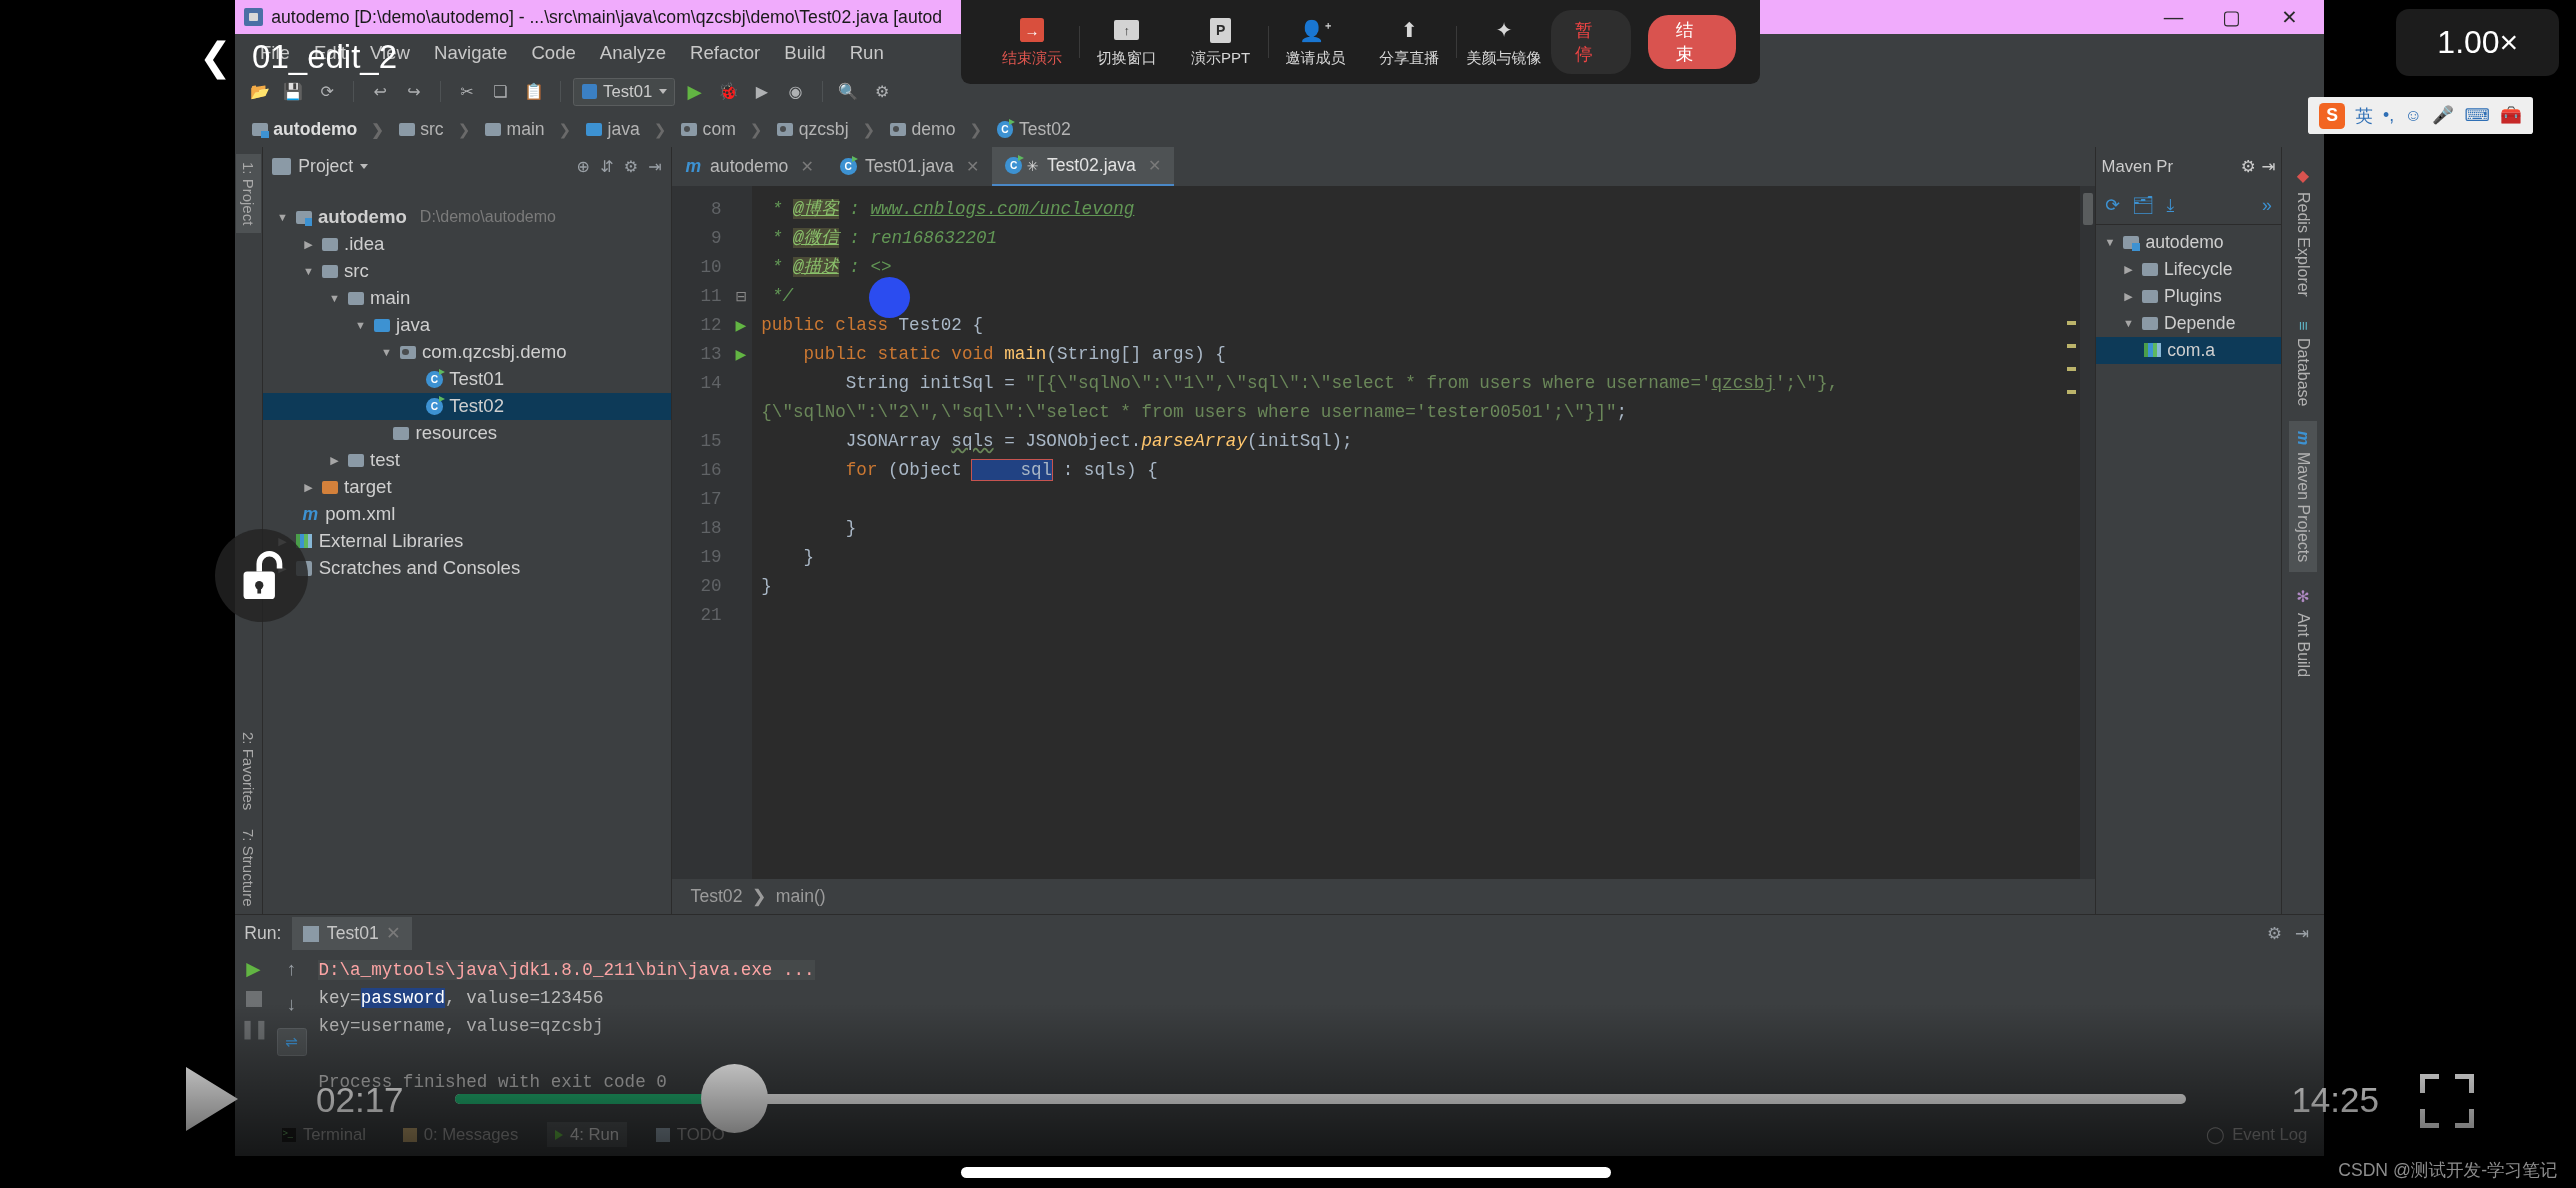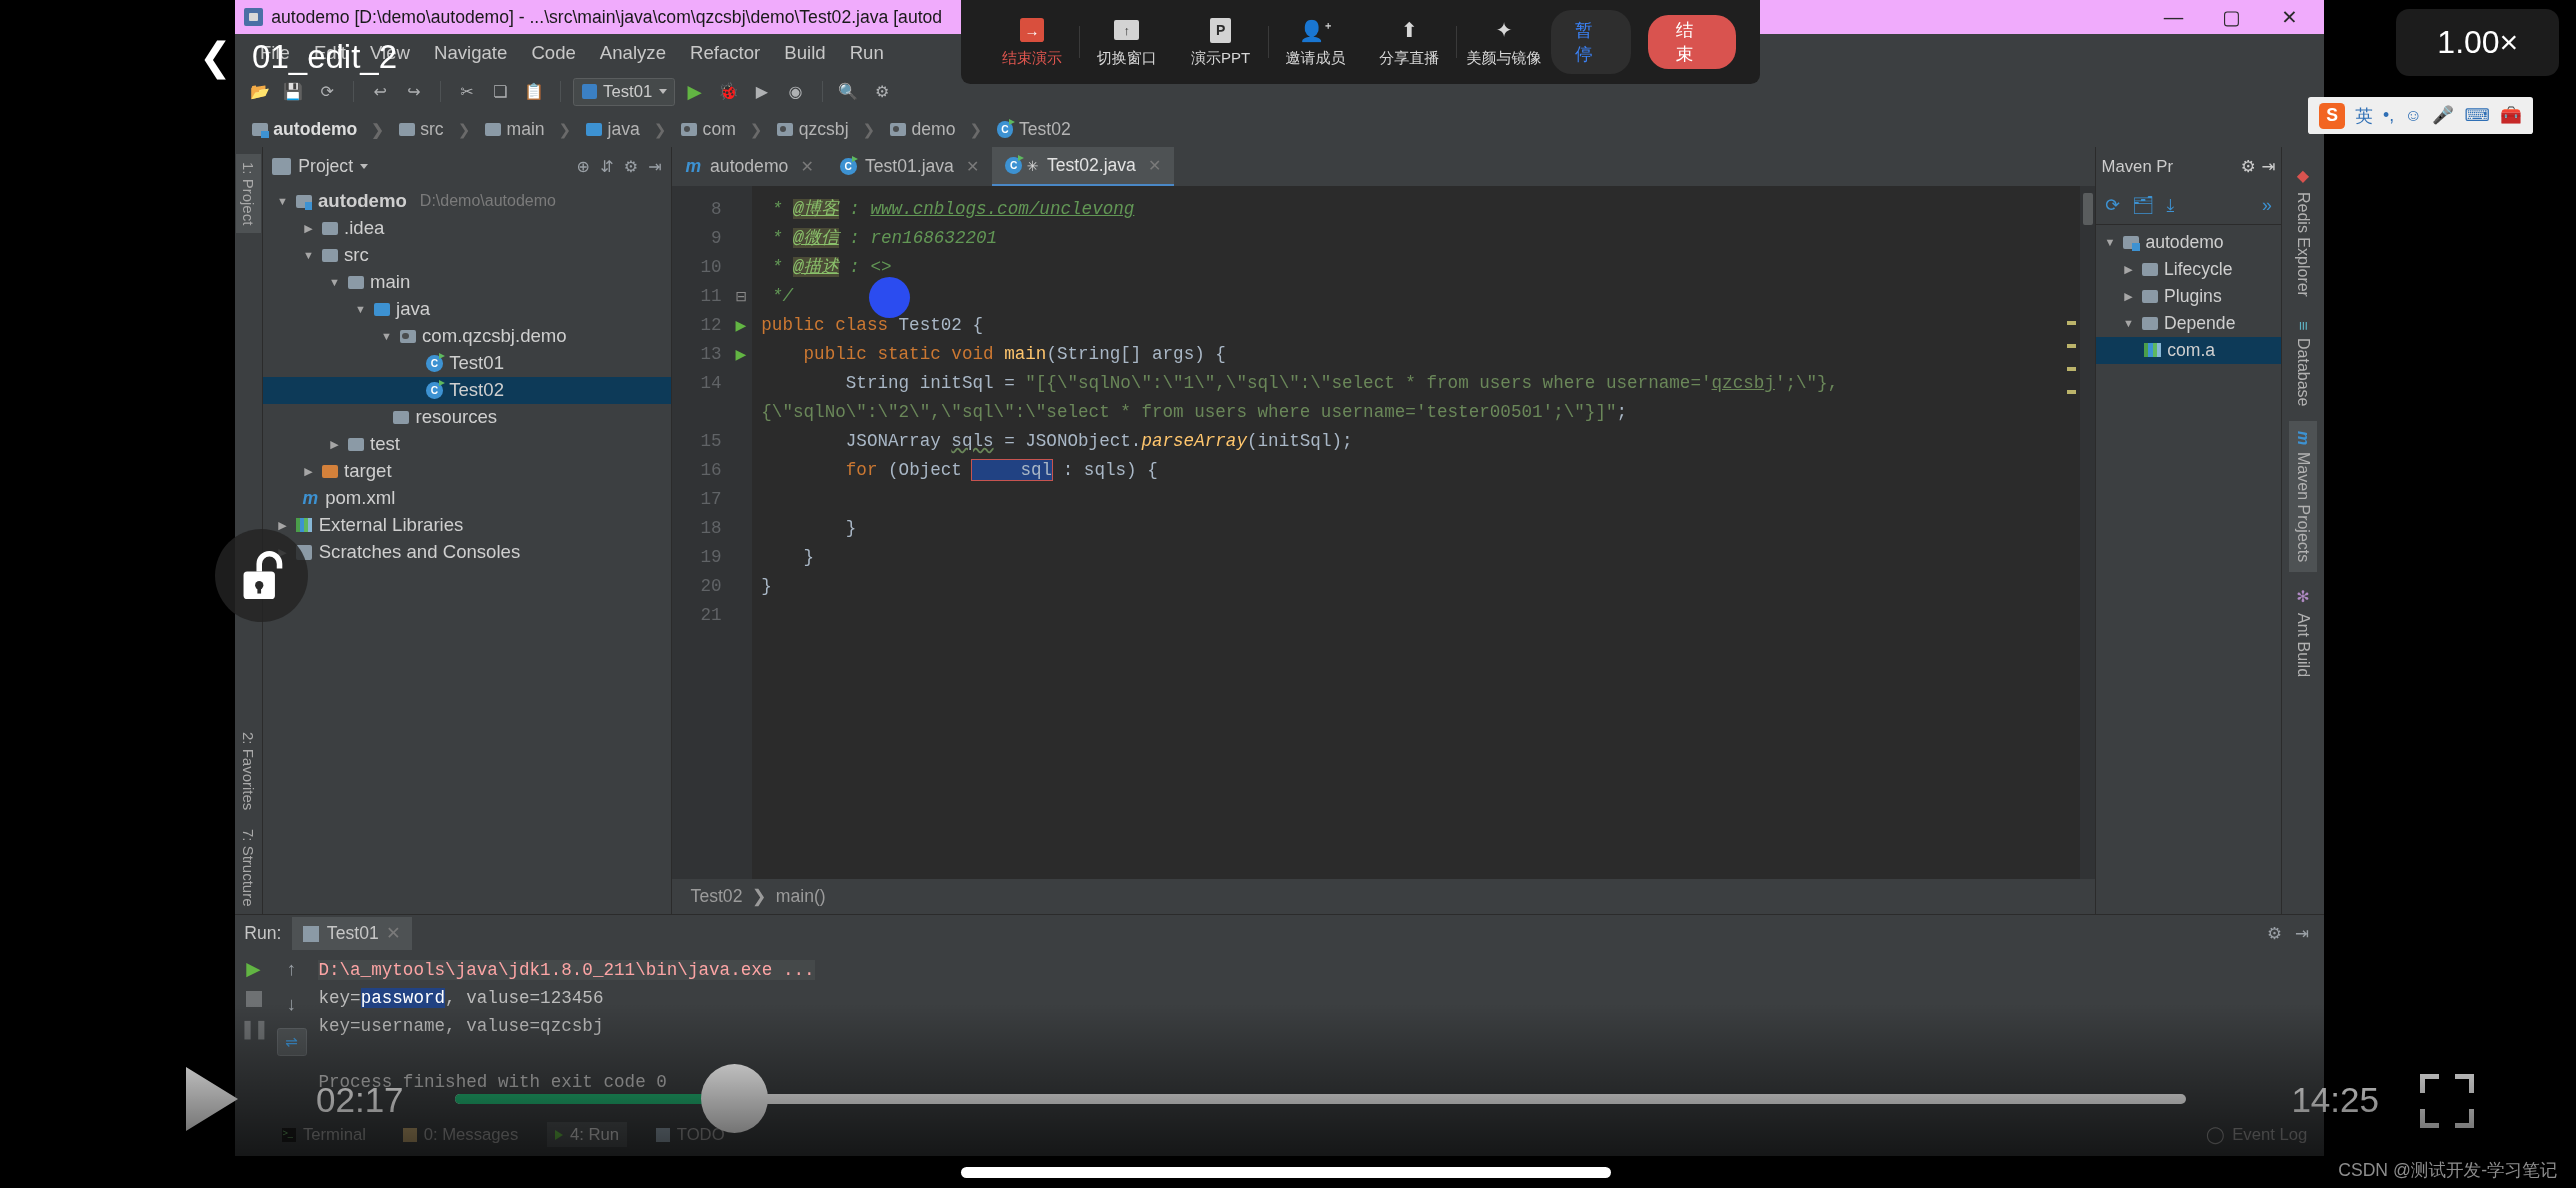--- a/index.html
+++ b/index.html
@@ -70,21 +70,21 @@
   
   .vstrip { width:28px;background:#3c3f41;border-right:0.9px solid #2b2b2b;
             display:flex;flex-direction:column;align-items:center;padding-top:7.4px;gap:3.7px;}
   .vtab { writing-mode:vertical-rl; font-size:15px;color:#a9a9a9;padding:7.4px 3.7px;
           background:#4e5254; display:flex;align-items:center;gap:5.6px;}
   .vtab.plain{background:transparent;}
   .vstrip-sp{flex:1;}
 
   
   .proj { width:409px; background:#3c3f41; display:flex;flex-direction:column;
-          border-right:0.9px solid #2b2b2b;}
+          border-right:0.9px solid #2b2b2b;gap:16px;}
   .proj-head { height:39px;display:flex;align-items:center;padding:0 9.3px;gap:7.4px;font-size:17.6px;color:#ccc;}
   .proj-head .ph-ico{width:18.6px;height:16.7px;background:#8b9aa6;border-radius:1.9px;}
   .ph-actions{margin-left:auto;display:flex;align-items:center;gap:10.2px;color:#9aa0a6;font-size:16px;}
   .tree { flex:1; overflow:hidden; font-size:18.6px; padding-top:1.9px;}
   .tr { display:flex;align-items:center;height:27px;gap:6.5px;white-space:nowrap;color:#cfcfcf;}
   .tr.sel { background:#0d3a58; }
   .arw { width:13px;flex:0 0 auto;color:#a6a6a6;font-size:11px;text-align:center;}
   .tr .path { color:#7b7b7b; font-size:16px; margin-left:6.5px;}
   .tr b { font-weight:bold; }
   .fold.orange{background:#d4813b;}
@@ -191,21 +191,21 @@
   .pbtn.red{color:#e0564f;}
   .pic-end{width:24px;height:24px;background:#d94f3d;border-radius:2.8px;
            display:flex;align-items:center;justify-content:center;color:#fff;font-size:15px;}
   .pic-scr{width:25px;height:20.4px;background:#d3d3d3;border-radius:1.9px;
            display:flex;align-items:center;justify-content:center;color:#2b2b2b;font-size:13px;}
   .pic-ppt{width:20.4px;height:25px;background:#d3d3d3;border-radius:1.9px;
            display:flex;align-items:center;justify-content:center;color:#2b2b2b;
            font-size:14px;font-weight:bold;}
   .psep{width:0.9px;height:32px;background:#3a3a3a;}
   .pright{margin-left:auto;display:flex;align-items:center;gap:16.7px;}
-  .p-pause{padding:8.4px 24px;border-radius:20.4px;background:#2e2e2e;color:#3b82f6;font-size:17.6px;}
+  .p-pause{padding:8.4px 24px;border-radius:20.4px;background:#2e2e2e;color:#ef4444;font-size:17.6px;}
   .p-stop{padding:3px 28px;border-radius:20.4px;background:#d9534f;color:#fff;font-size:17.6px;}
 
   
   .vtitle{position:absolute;left:199px;top:37px;display:flex;align-items:center;
           gap:20.4px;color:#fff;z-index:45;}
   .vback{font-size:39px;line-height:1;}
   .vname{font-size:33px;}
 
   
   .speed{position:absolute;right:16.7px;top:9.3px;width:163px;height:67px;border-radius:13px;

